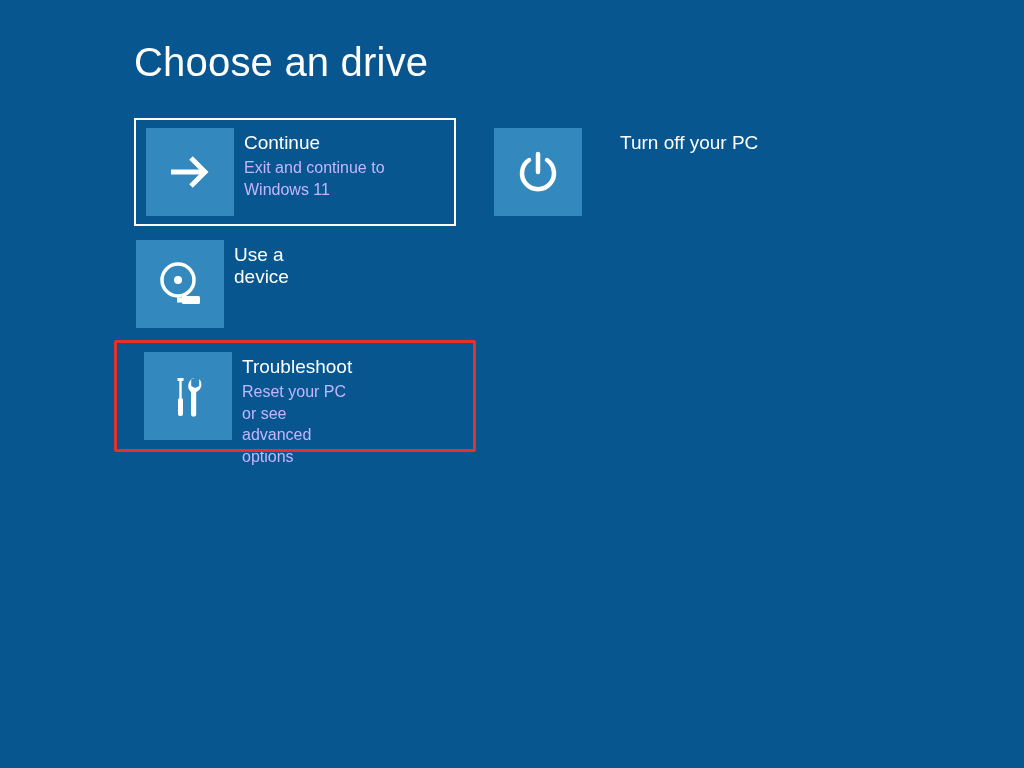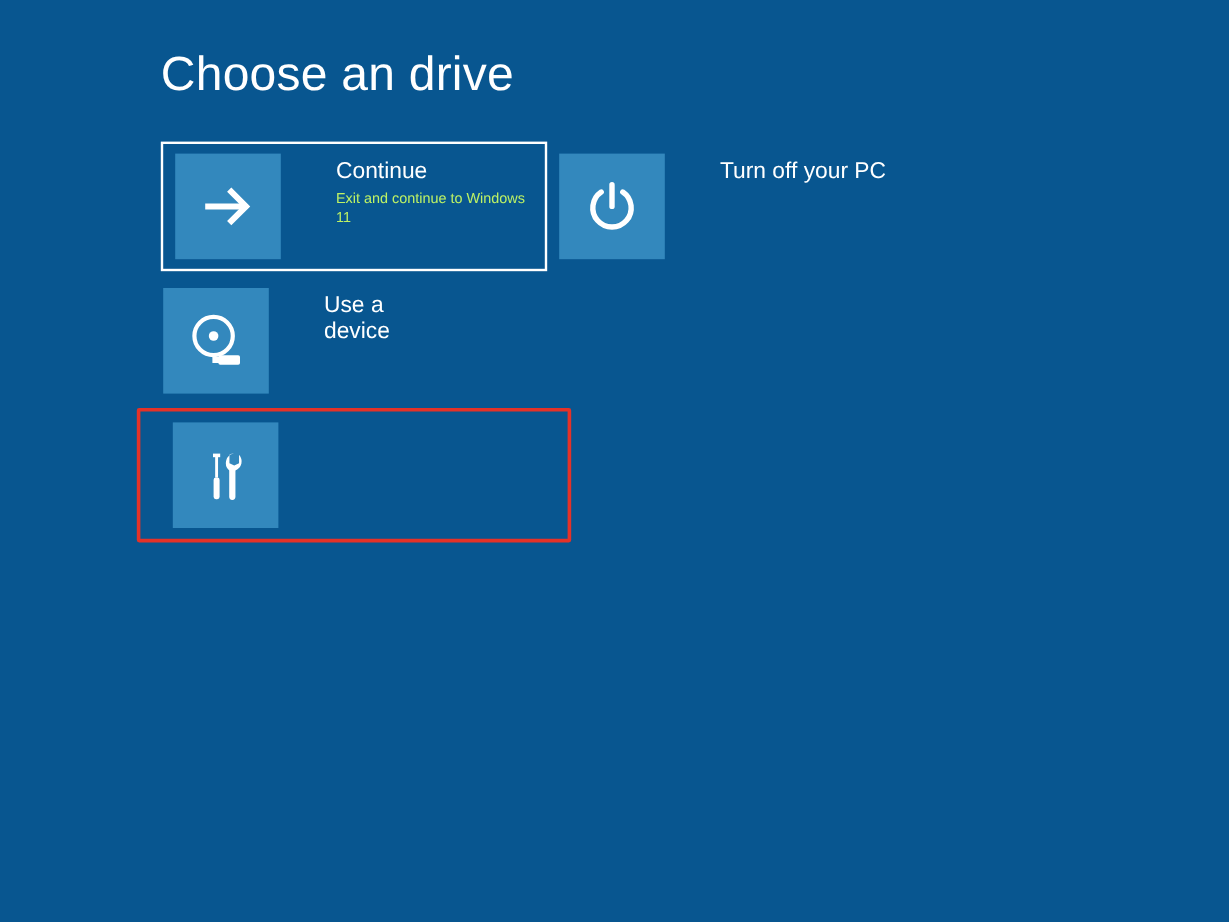--- a/index.html
+++ b/index.html
@@ -34,47 +34,46 @@
       background: #3388bd;
       display: flex;
       align-items: center;
       justify-content: center;
       flex-shrink: 0;
     }
     .tile .text {
       padding-left: 10px;
       padding-top: 4px;
       max-width: 210px;
-      margin-left: 36px;
     }
     .tile .text .title {
       font-size: 19px;
       font-weight: 400;
       margin-bottom: 3px;
     }
     .tile .text .desc {
-      font-size: 12px;
+      font-size: 16px;
       font-weight: 400;
-      color: #bef264;
+      color: #c4b5fd;
       line-height: 1.35;
     }
 
     
     .tile-continue {
       left: 0; top: 0;
       width: 322px; height: 108px;
       border: 2px solid #ffffff;
       padding: 8px 10px;
       box-sizing: border-box;
     }
     .tile-continue .icon { margin: 0; }
 
     
     .tile-poweroff {
-      left: 332px; top: 10px;
+      left: 360px; top: 10px; gap: 28px;
     }
     .tile-poweroff .text .title { white-space: nowrap; }
 
     
     .tile-device {
       left: 2px; top: 122px;
     }
 
     
     .highlight-box {
@@ -160,17 +159,21 @@
                    a 8 8 0 0 0 -4 14
                    l 0 22
                    a 2.6 2.6 0 0 0 5.2 0
                    l 0 -22
                    a 8 8 0 0 0 3 -13
                    l 0 7 l -4 2 l -4 -2 l 0 -7
                    a 8 8 0 0 1 3.8 -1 z"></path>
         </g>
       </svg>
     </div>
+    <div class="text">
+      <div class="title">Troubleshoot</div>
+      <div class="desc">Reset your PC or see advanced options</div>
+    </div>
   </div>
 
   <div class="highlight-box"></div>
 
 </div>
 
 </body></html>

